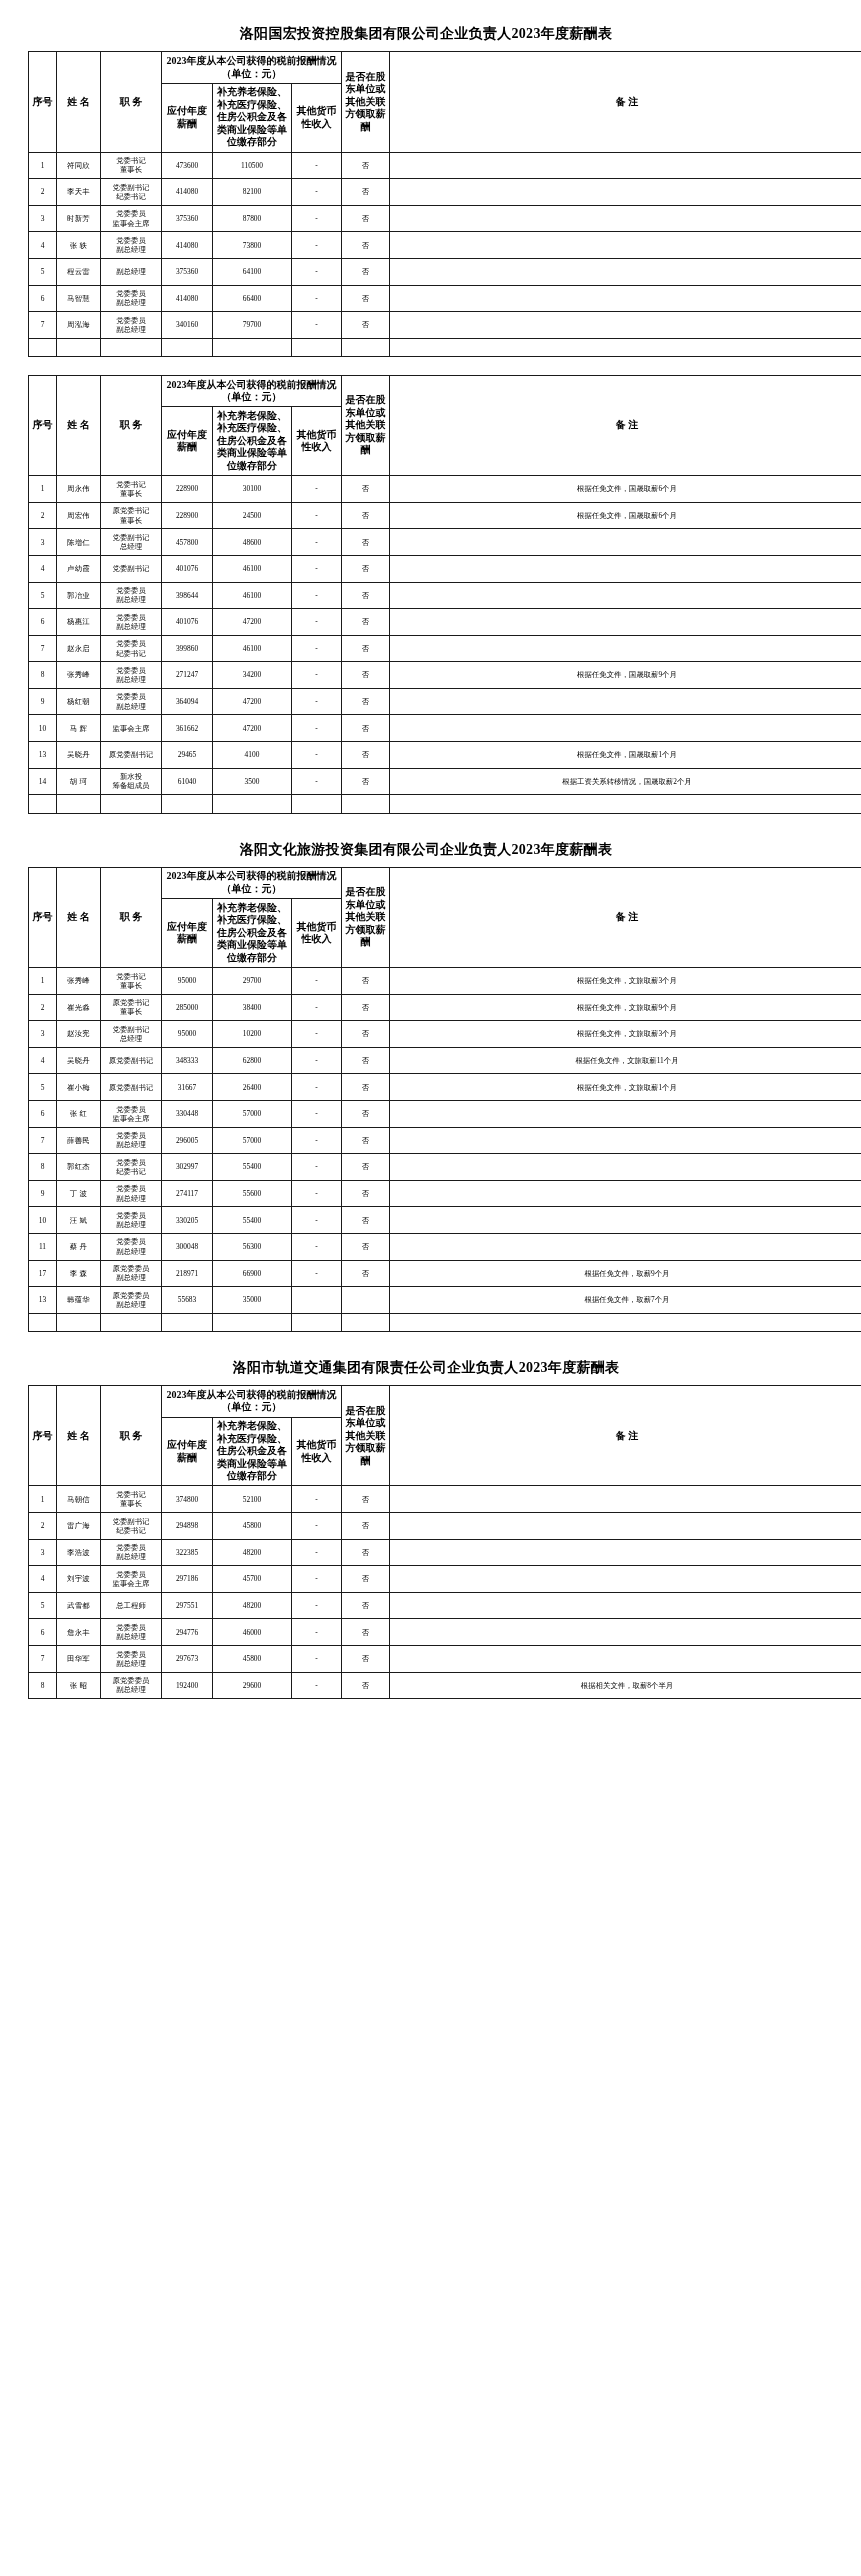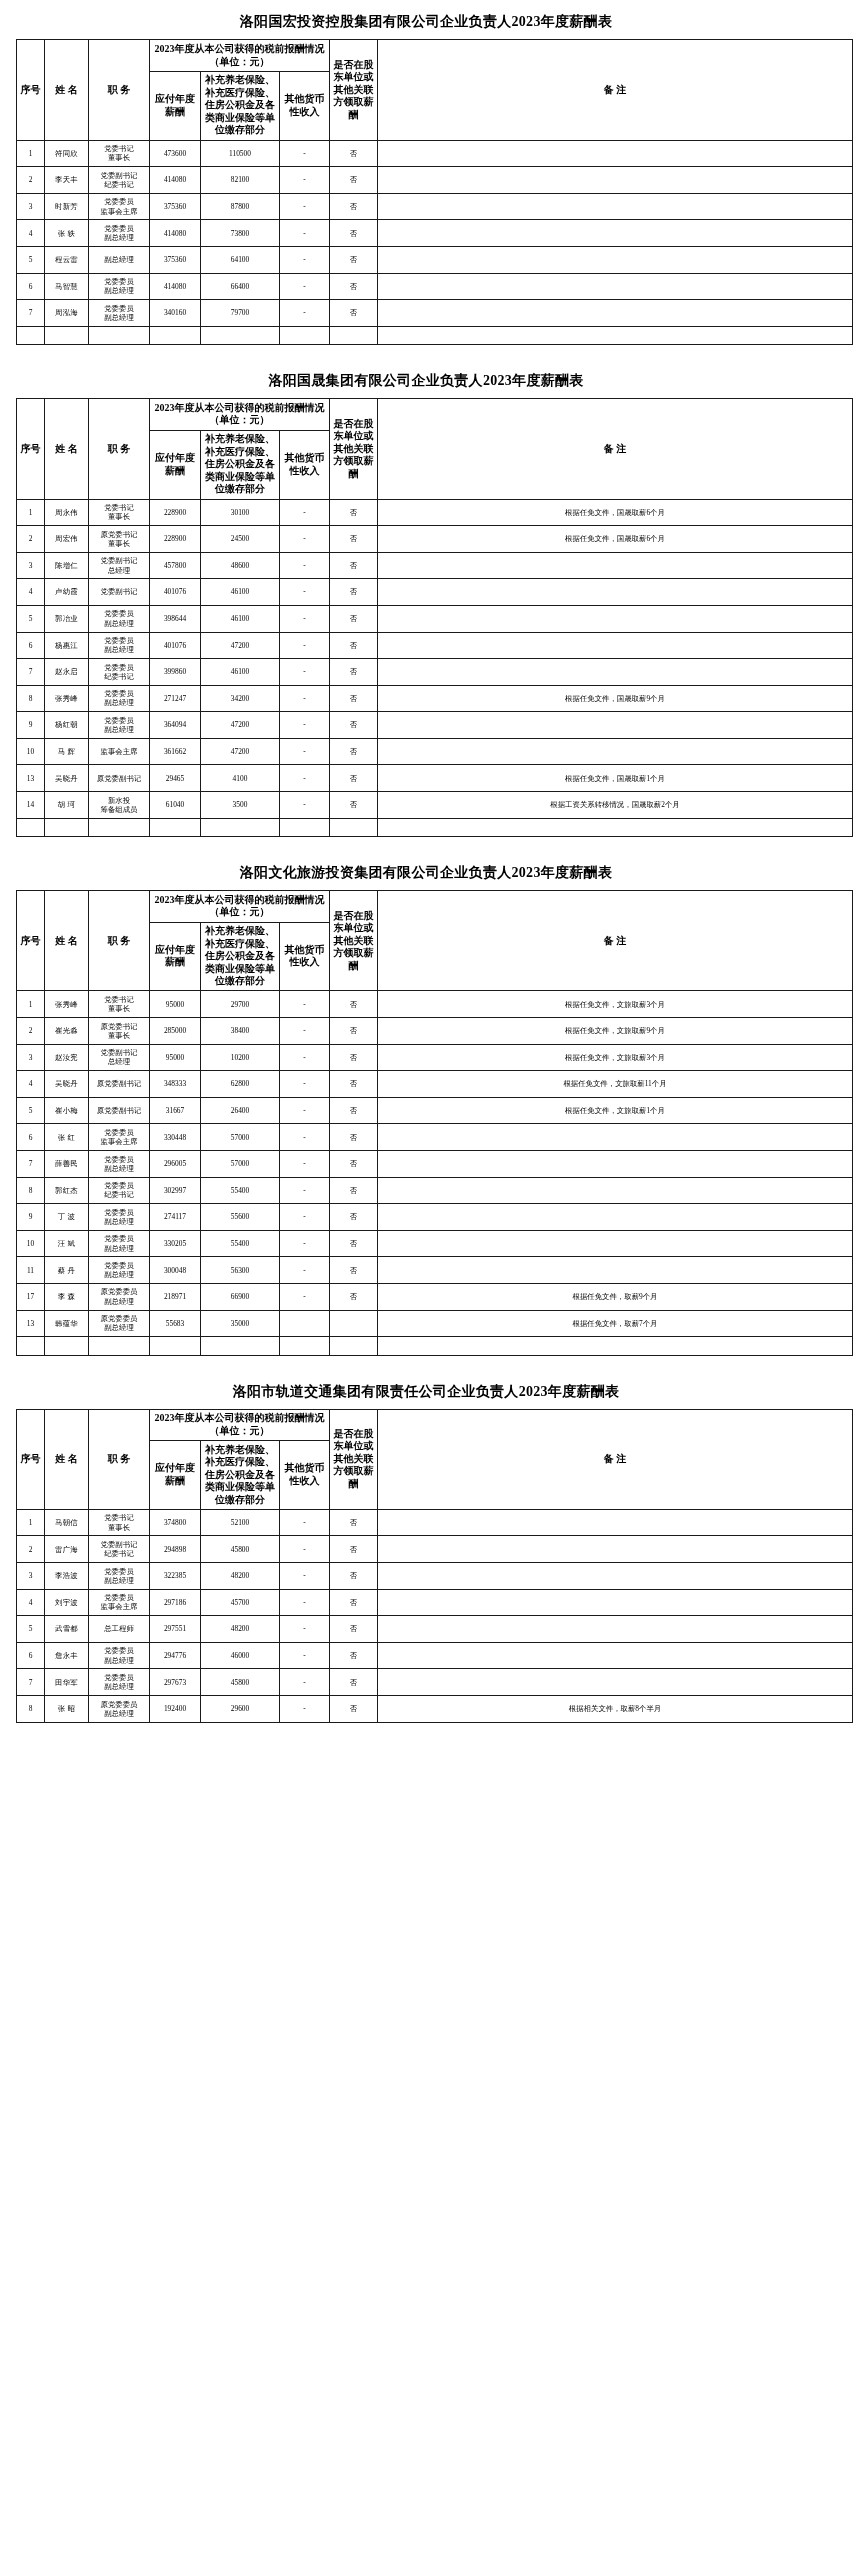--- a/index.html
+++ b/index.html
@@ -9,21 +9,21 @@
   }
   body {
     width: 862px;
     font-family: "Liberation Serif", "DejaVu Serif", serif;
     color: #000000;
     -webkit-font-smoothing: none;
   }
   .page {
     width: 852px;
     box-sizing: border-box;
-    padding: 4px;
+    padding: 16px;
   }
   .table-block {
     padding: 0 12px 0 12px;
     box-sizing: border-box;
   }
   .title-bar {
     text-align: center;
     font-weight: bold;
     font-size: 14px;
     letter-spacing: 0.3px;
@@ -187,21 +187,20 @@
               <td></td>
               <td></td>
               <td></td>
               <td></td>
             </tr>
           </tbody>
         </table>
         <div class="gap"></div>
       </div>
       <div class="table-block">
-        <div class="title-bar">洛阳国晟集团有限公司企业负责人2023年度薪酬表</div>
         <table class="pay">
           <colgroup>
             <col style="width:28px">
             <col style="width:44px">
             <col style="width:61px">
             <col style="width:51px">
             <col style="width:79px">
             <col style="width:50px">
             <col style="width:48px">
             <col>

